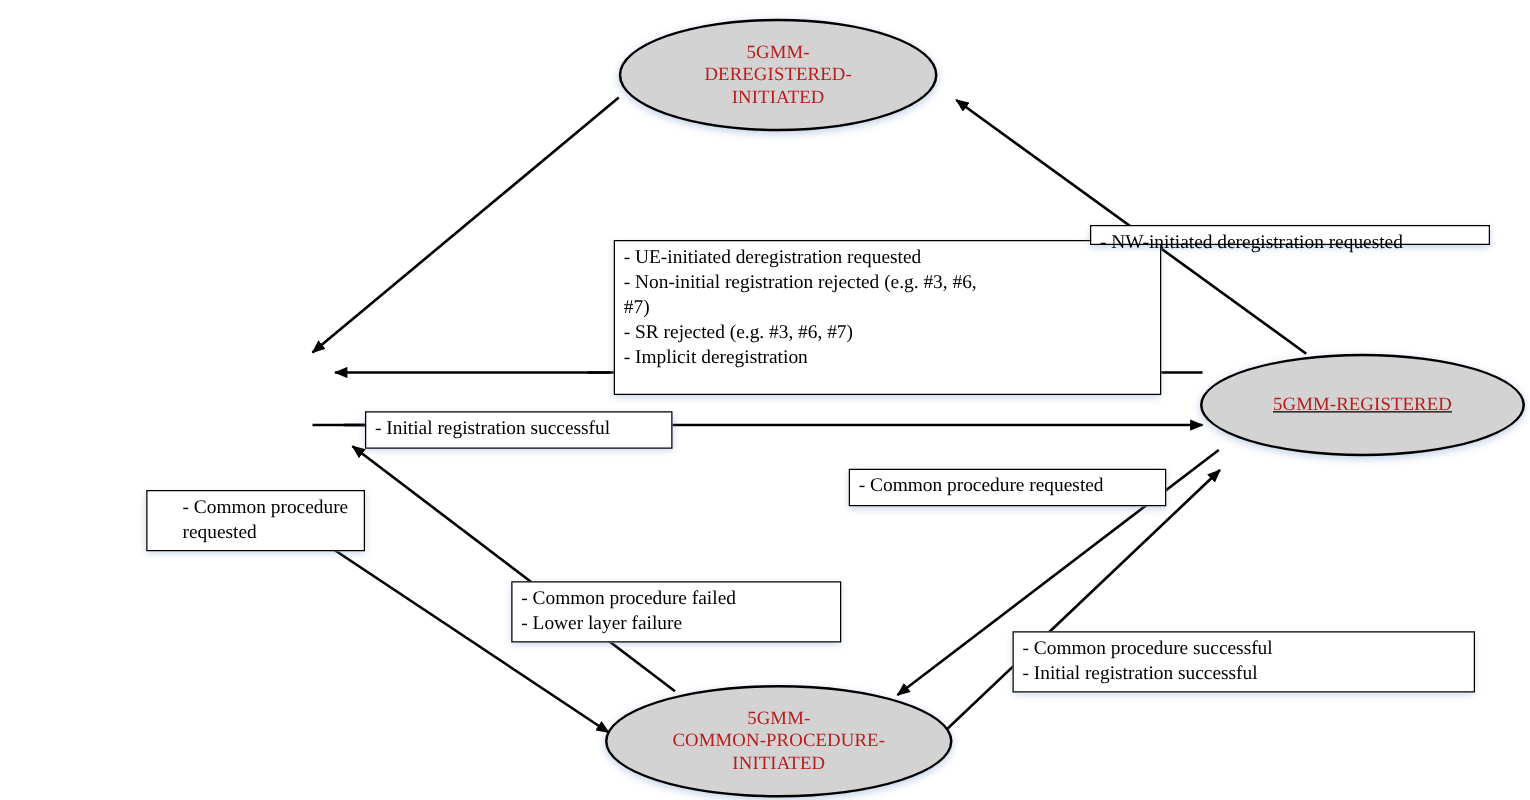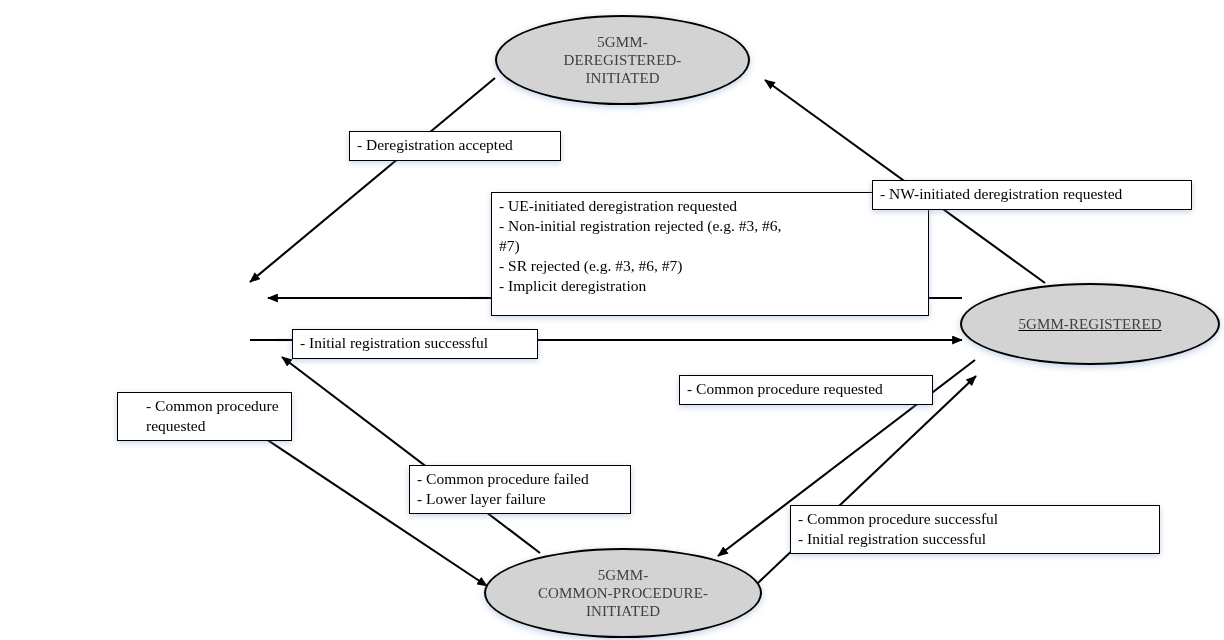--- a/index.html
+++ b/index.html
@@ -16,21 +16,21 @@
     text-align:center;
     box-sizing:border-box;
     box-shadow:0 2px 7px rgba(120,150,200,.45);
     z-index:4;
   }
   .state span{
     display:block;
     font-family:"Liberation Serif", serif;
     font-size:15px;
     line-height:18px;
-    color:#404040;
+    color:#b91c1c;
     letter-spacing:.1px;
     white-space:pre-line;
   }
 
   .note{
     position:absolute;
     background:#ffffff;
     border:1.6px solid #000;
     box-sizing:border-box;
     padding:3px 7px 4px 7px;
@@ -91,52 +91,49 @@
   <div class="state" style="left:960px;top:283px;width:260px;height:82px;text-decoration:underline;">
     <span>5GMM-REGISTERED</span>
   </div>
 
   <div class="state" style="left:484px;top:548px;width:278px;height:90px;">
     <span>5GMM-
 COMMON-PROCEDURE-
 INITIATED</span>
   </div>
 
-  <div class="note" style="left:349px;top:131px;width:212px;height:30px;">
-    <span>- Deregistration accepted</span>
-  </div>
 
   <div class="note" style="left:491px;top:192px;width:438px;height:124px;">
     <span>- UE-initiated deregistration requested
 - Non-initial registration rejected (e.g. #3, #6,
 #7)
 - SR rejected (e.g. #3, #6, #7)
 - Implicit deregistration</span>
   </div>
 
-  <div class="note" style="left:872px;top:180px;width:320px;height:30px;">
+  <div class="note" style="left:872px;top:180px;width:320px;height:16px;">
     <span>- NW-initiated deregistration requested</span>
   </div>
 
   <div class="note" style="left:292px;top:329px;width:246px;height:30px;">
     <span>- Initial registration successful</span>
   </div>
 
   <div class="note" style="left:117px;top:392px;width:175px;height:49px;padding-left:28px;">
     <span>- Common procedure
 requested</span>
   </div>
 
   <div class="note" style="left:679px;top:375px;width:254px;height:30px;">
     <span>- Common procedure requested</span>
   </div>
 
-  <div class="note" style="left:409px;top:465px;width:222px;height:49px;">
+  <div class="note" style="left:409px;top:465px;width:264px;height:49px;">
     <span>- Common procedure failed
 - Lower layer failure</span>
   </div>
 
-  <div class="note" style="left:790px;top:505px;width:370px;height:49px;">
+  <div class="note" style="left:810px;top:505px;width:370px;height:49px;">
     <span>- Common procedure successful
 - Initial registration successful</span>
   </div>
 
 </div>
 
 </body></html>

